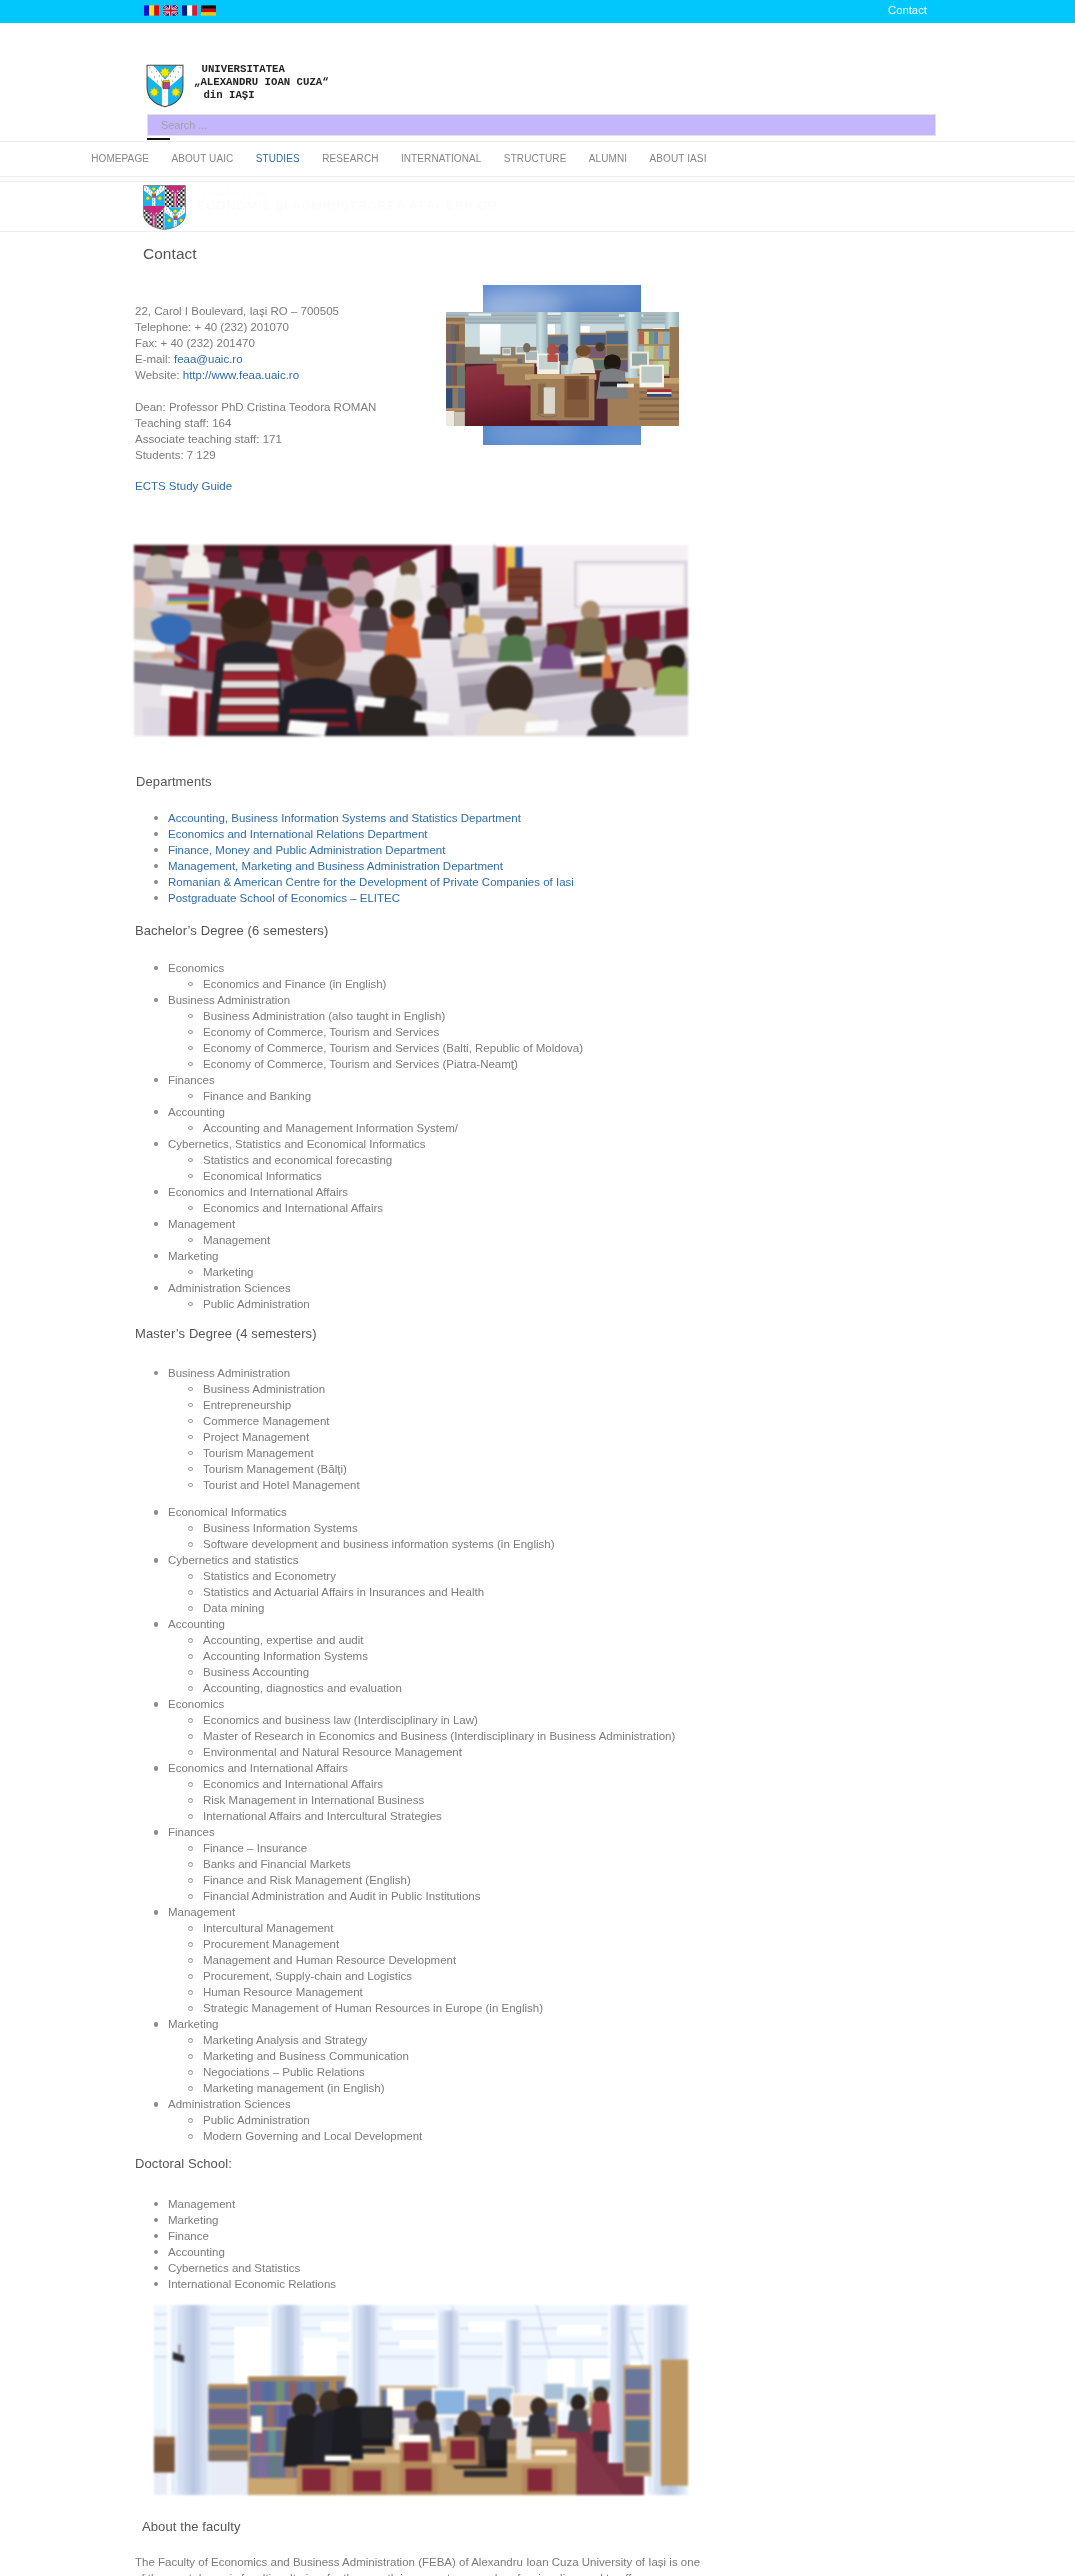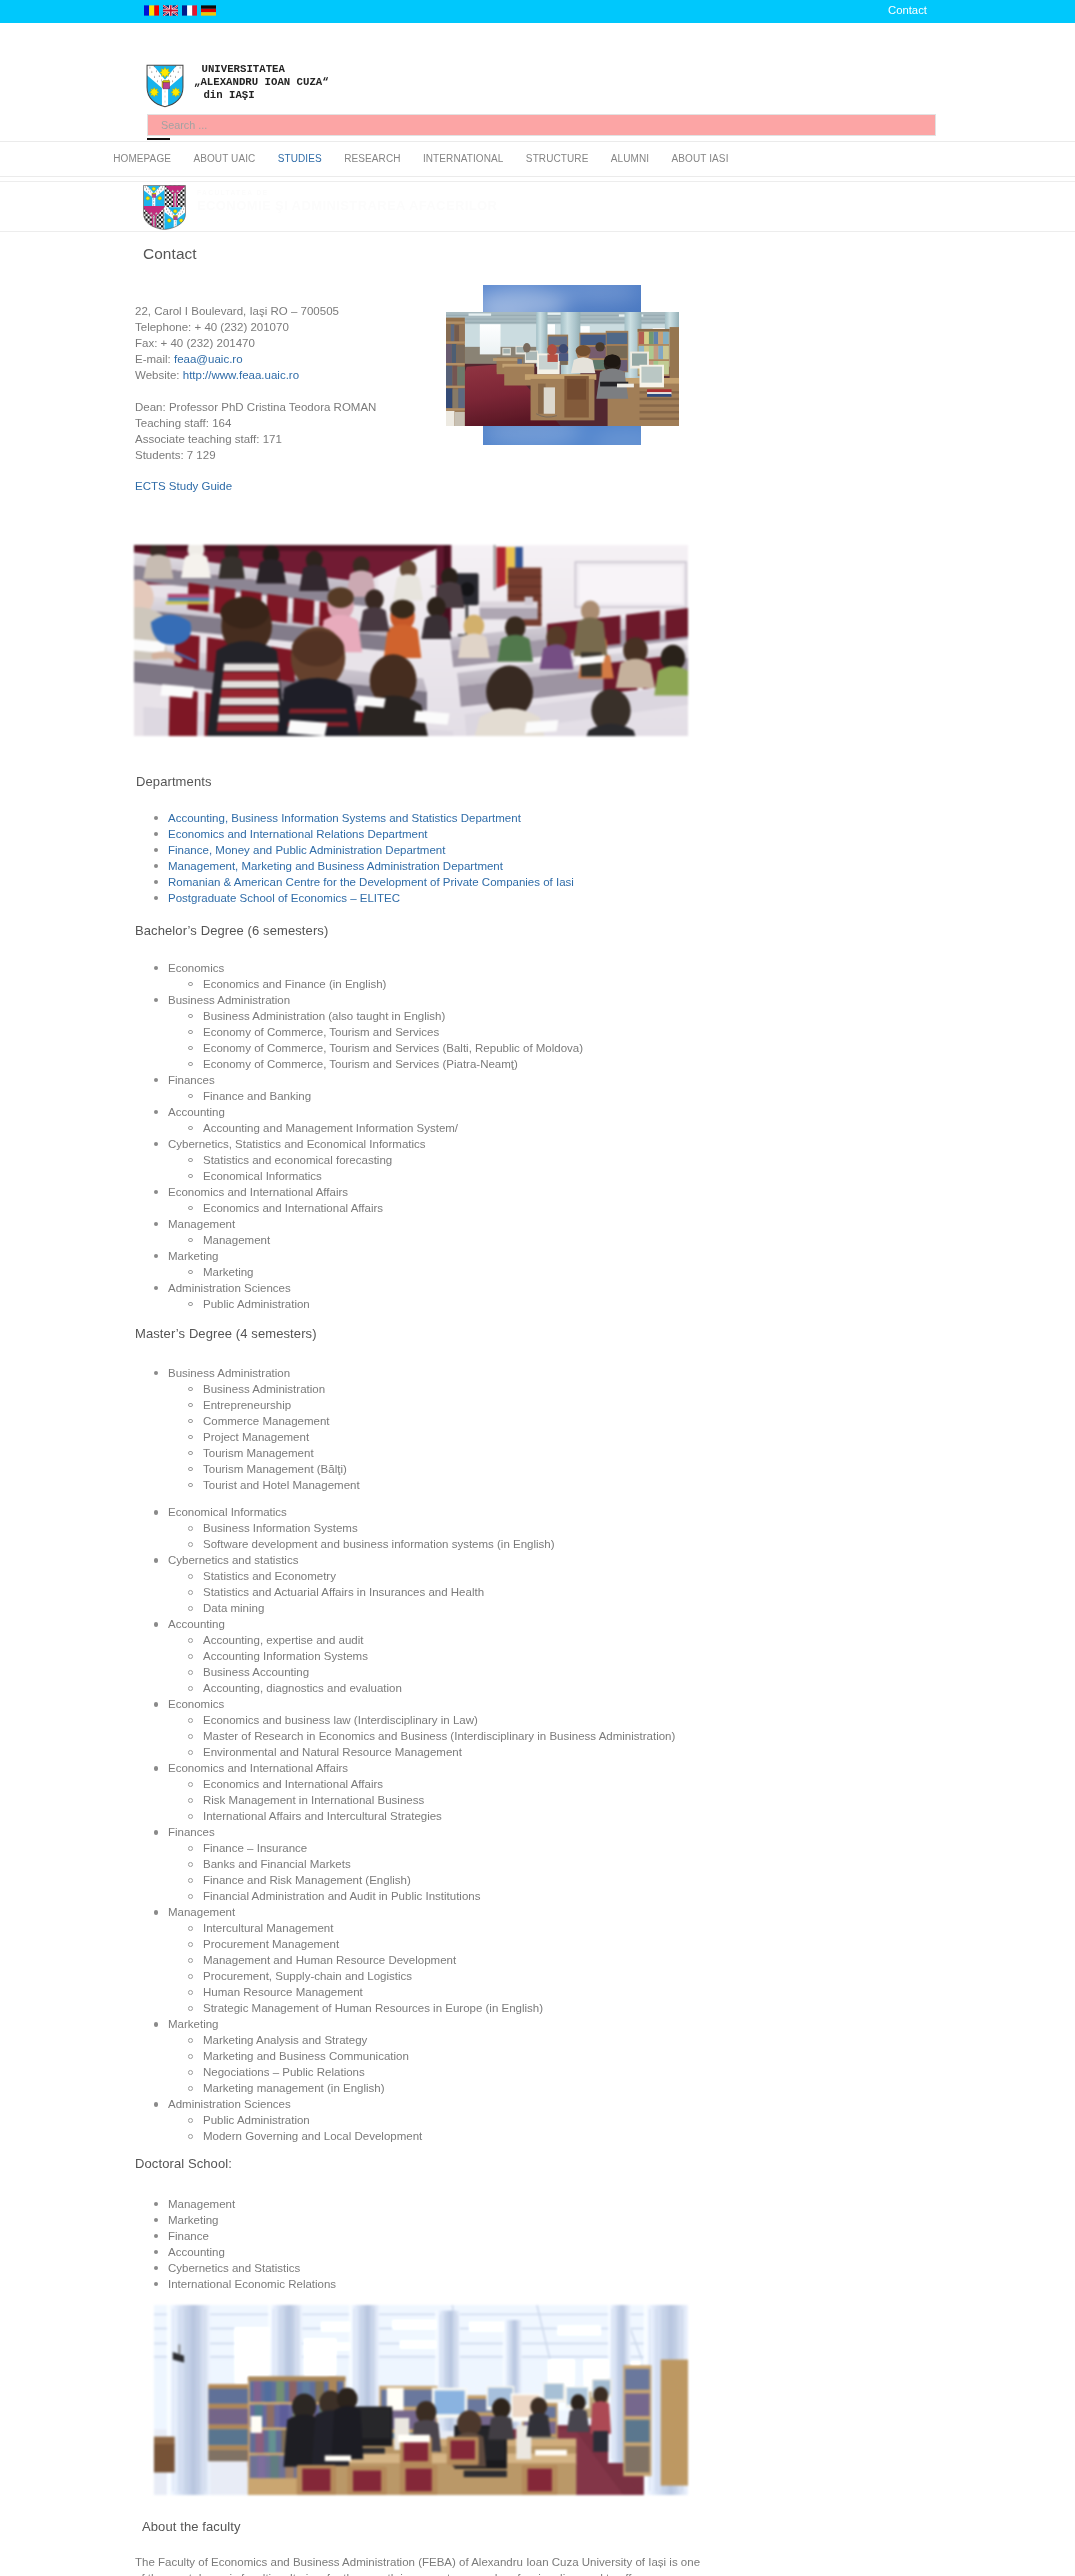--- a/index.html
+++ b/index.html
@@ -24,30 +24,30 @@
   .header{position:absolute;left:0;top:22.5px;width:1076px;height:118px;background:#fff;}
   .logo-wrap{position:absolute;left:0;top:0;width:1000px;height:118px;
     text-decoration:none;display:block;font-family:Liberation Mono, monospace;}
   .logo-shield-pos{position:absolute;left:144px;top:41px;}
   .logo-shield{width:42px;height:44px;display:block;}
   .logo-text{position:absolute;left:194px;top:40px;color:#232323;font-size:10.7px;
     font-weight:bold;line-height:13.4px;letter-spacing:0px;white-space:nowrap;}
   .logo-text .l3{padding-left:9.4px;}
   .logo-text div:first-child{padding-left:7.5px;}
   .search-wrap{position:absolute;left:147px;top:91px;width:789px;}
-  .search-input{width:100%;height:22.5px;border:0.9px solid #e2e2e2;background:#fca5a5;
+  .search-input{width:100%;height:22.5px;border:0.9px solid #e2e2e2;background:#c4b5fd;
     font-size:10.8px;color:#666;padding:0 13px;outline:none;display:block;
     font-family:"Liberation Sans",sans-serif;}
   .search-input::placeholder{color:#a2a2a2;}
   .search-caret{position:absolute;left:-0.3px;top:24px;width:23.5px;height:2.8px;background:#111;}
 
   
   .navbar{position:absolute;left:0;top:141px;width:1076px;height:36px;
     border-top:0.9px solid #ebebeb;border-bottom:0.9px solid #ebebeb;}
-  .nav{display:flex;align-items:center;height:34px;padding-left:102px;}
+  .nav{display:flex;align-items:center;height:34px;padding-left:80px;}
   .nav a{font-size:10px;color:#858585;text-decoration:none;letter-spacing:0.1px;
     padding:0 11.2px;white-space:nowrap;line-height:34px;}
   .nav a.active{color:#2f6ca8;}
 
   
   .facbar{position:absolute;left:0;top:181px;width:1076px;height:51px;
     border-top:0.9px solid #ededed;border-bottom:0.9px solid #ededed;overflow:hidden;}
   .fac-logo{position:absolute;left:143px;top:3.1px;width:43px;height:45px;display:block;}
   .fac-text{position:absolute;left:197px;top:4.7px;color:#fcfcfc;font-weight:bold;}
   .fac-l1{font-size:6.6px;letter-spacing:1.4px;line-height:11.3px;}

